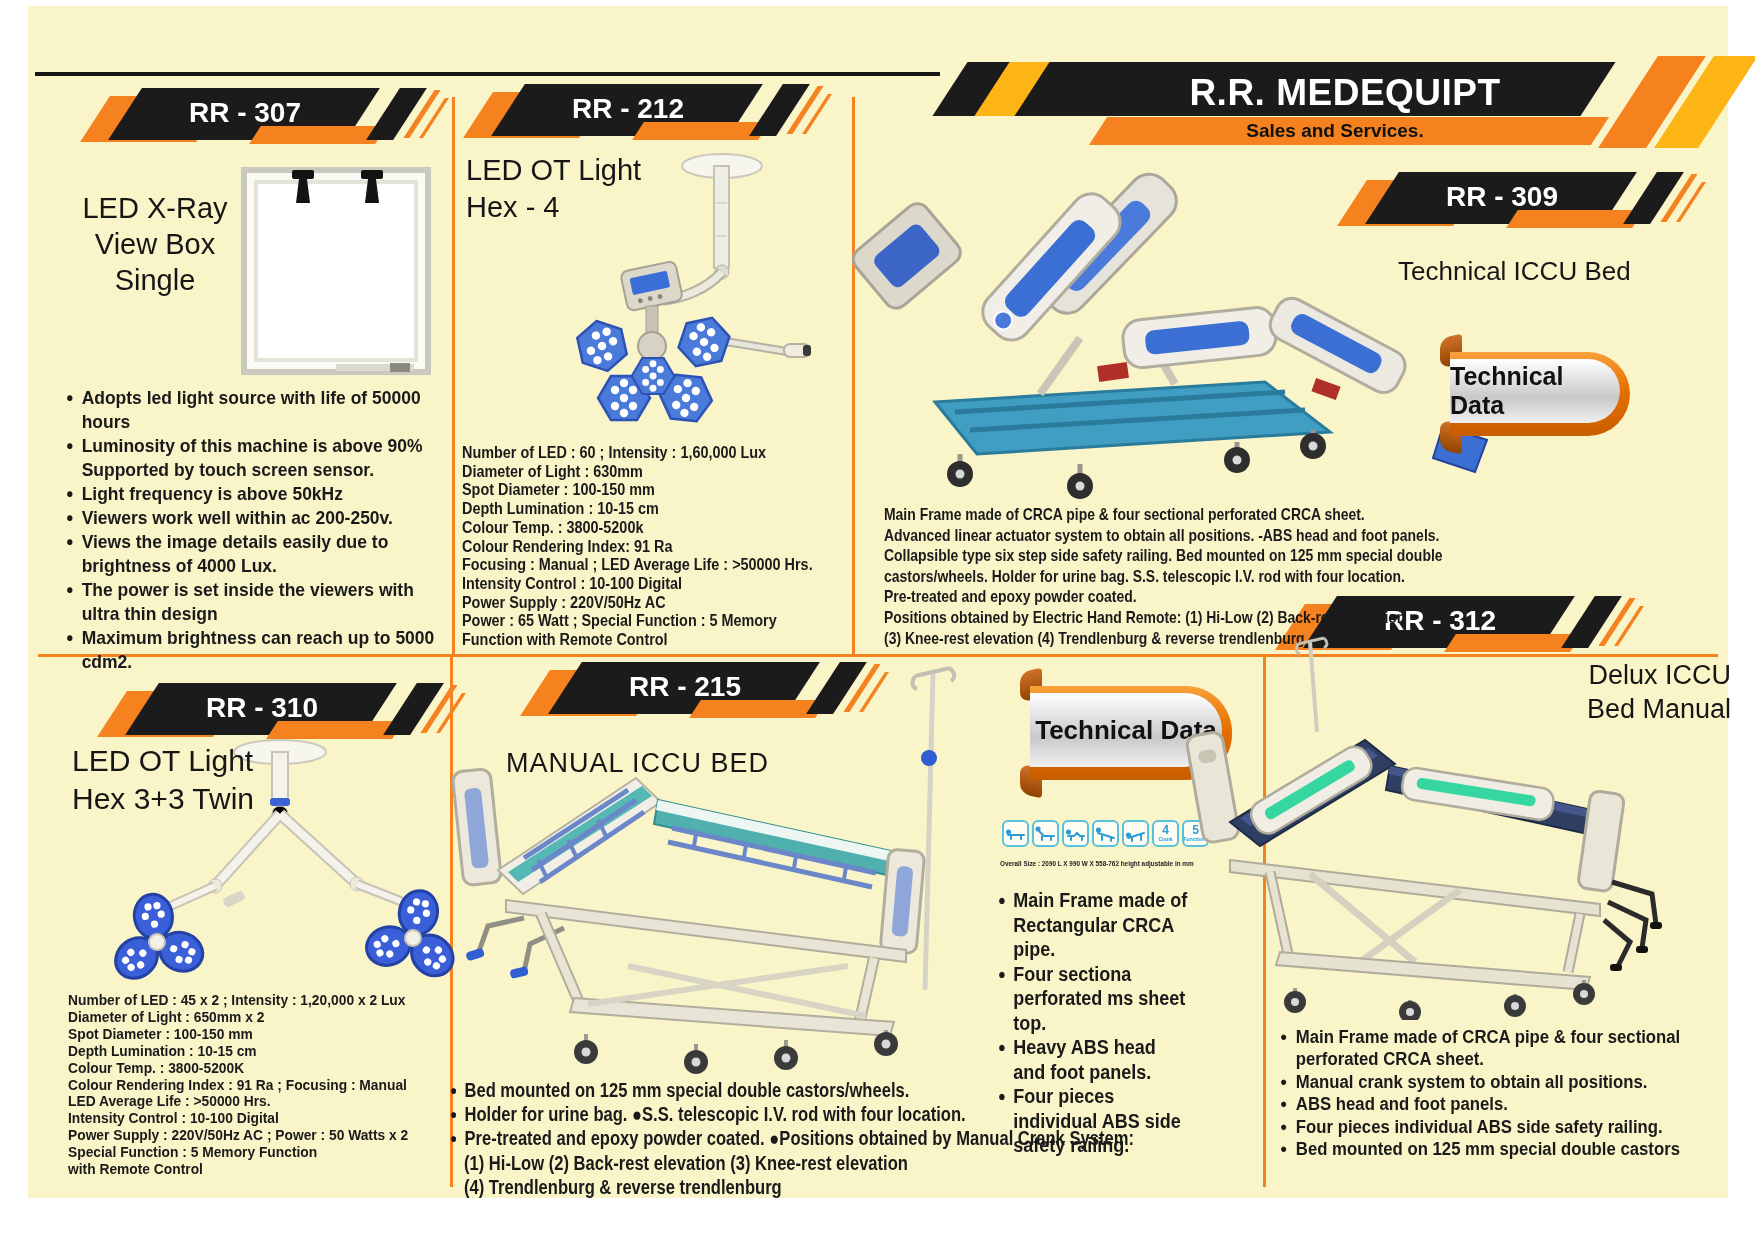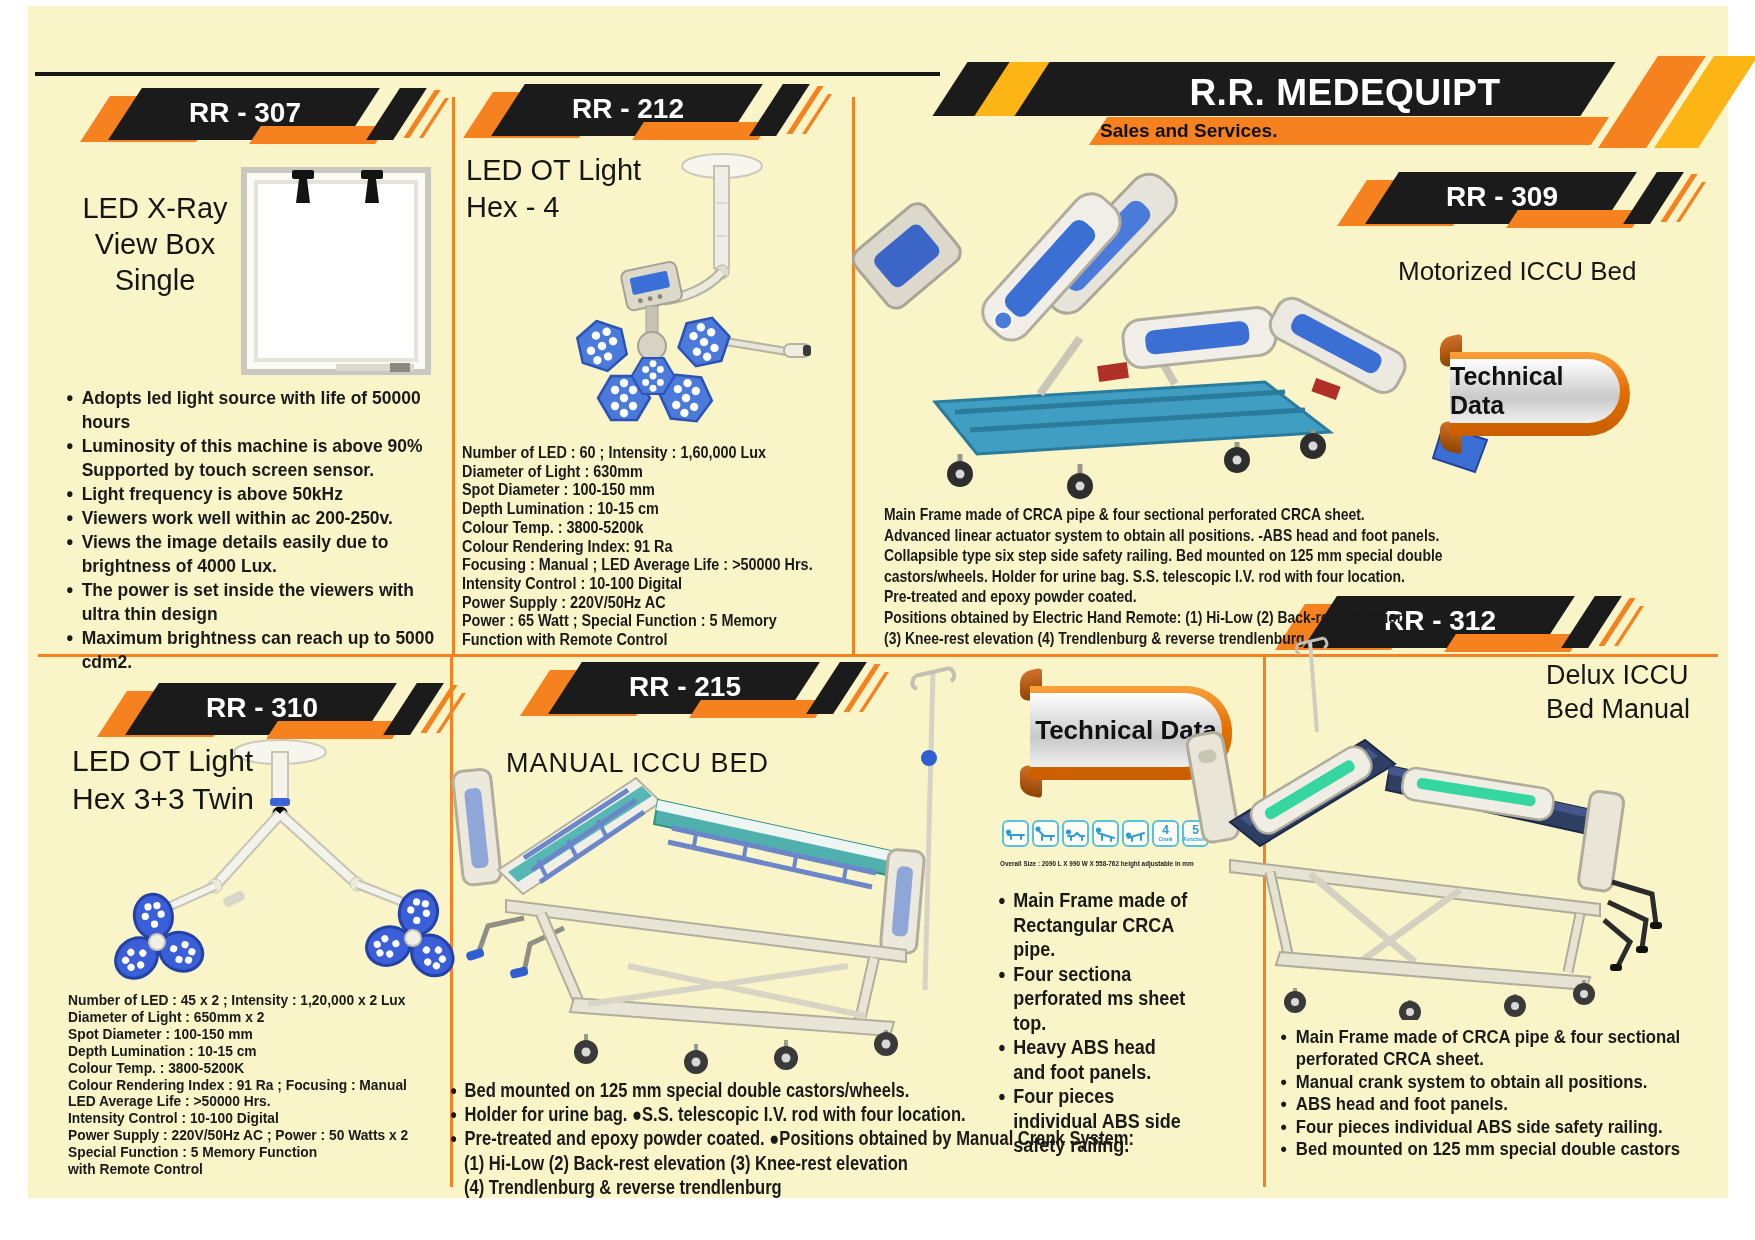--- a/index.html
+++ b/index.html
@@ -30,21 +30,21 @@
   .b-sl-bk{position:absolute;left:288px;top:0;width:27px;height:52px;background:#1B1B1B;transform:skewX(-33deg)}
   .b-sl1{position:absolute;left:324px;top:2px;width:6px;height:48px;background:#F5821F;transform:skewX(-33deg)}
   .b-sl2{position:absolute;left:337px;top:10px;width:4px;height:40px;background:#F5821F;transform:skewX(-33deg)}
   .b-txt{position:absolute;left:44px;top:9px;width:212px;text-align:center;color:#fff;font-size:28px;font-weight:700}
   
   .hdr-bk{position:absolute;left:950px;top:62px;width:648px;height:54px;background:#1B1B1B;transform:skewX(-33deg)}
   .hdr-yl{position:absolute;left:992px;top:62px;width:40px;height:54px;background:#FDB515;transform:skewX(-33deg)}
   .hdr-or{position:absolute;left:1098px;top:117px;width:502px;height:28px;background:#F5821F;transform:skewX(-33deg)}
   .chev{position:absolute;top:56px;height:92px;transform:skewX(-33deg)}
   .hdr-company{position:absolute;left:1120px;top:72px;width:450px;text-align:center;color:#fff;font-size:37px;font-weight:700;letter-spacing:.5px}
-  .hdr-tag{position:absolute;left:1100px;top:120px;width:470px;color:#111;font-size:19px;font-weight:700}
+  .hdr-tag{position:absolute;left:1100px;top:120px;width:470px;text-align:center;color:#111;font-size:19px;font-weight:700}
   
   .ribbon{position:absolute}
   .rb-body{position:absolute;left:10px;top:16px;right:0;bottom:16px;background:linear-gradient(180deg,#f9a13c,#e56f00 45%,#c85e00);border-radius:0 46px 46px 0;padding:7px 10px 13px 0}
   .rb-inner{height:100%;background:linear-gradient(180deg,#ffffff,#c9c9c9 60%,#f0f0f0);border-radius:0 40px 40px 0;display:flex;align-items:center;justify-content:center;font-weight:700;font-size:25px;color:#111}
   .rb-fold{position:absolute;left:0;width:22px;height:30px;background:linear-gradient(180deg,#d2712a,#8f4400)}
   .rb-ft{top:0;border-radius:10px 4px 0 10px;transform:skewY(-12deg)}
   .rb-fb{bottom:0;border-radius:10px 0 4px 10px;transform:skewY(12deg)}
   
   .title{position:absolute;font-weight:400;color:#161616}
   
@@ -247,21 +247,21 @@
     <rect x="300" y="196" width="104" height="24" rx="9" fill="#3b6fd4"></rect>
   </g>
   <g transform="rotate(28 480 220)">
     <rect x="418" y="188" width="142" height="44" rx="16" fill="#ece9e0" stroke="#b0ac9e" stroke-width="3"></rect>
     <rect x="438" y="198" width="98" height="22" rx="9" fill="#3b6fd4"></rect>
   </g>
   <rect x="253" y="234" width="30" height="16" fill="#b03028" transform="rotate(-8 268 242)"></rect>
   <rect x="468" y="252" width="26" height="14" fill="#b03028" transform="rotate(20 481 259)"></rect>
   <polygon points="598,296 642,310 630,342 588,328" fill="#3b6fd4" stroke="#24439e" stroke-width="2"></polygon>
 </svg>
-<div class="title" style="left:1398px;top:256px;font-size:26px">Motorized ICCU Bed</div>
+<div class="title" style="left:1398px;top:256px;font-size:26px">Technical ICCU Bed</div>
 <div class="ribbon" style="left:1440px;top:336px;width:190px;height:116px">
   <div class="rb-fold rb-ft"></div>
   <div class="rb-fold rb-fb"></div>
   <div class="rb-body">
     <div class="rb-inner">
         <span>Technical Data</span>
       </div>
   </div>
 </div>
 <ul class="lines nowrap cx82" style="position:absolute;left:884px;top:505px;font-size:17px;line-height:20.6px">
@@ -455,21 +455,21 @@
   </div>
 </div>
 <div class="caption cx85" style="left:1000px;top:859px">Overall Size : 2090 L X 990 W X 558-762 height adjustable in mm</div>
 <ul class="bullets cx90" style="position:absolute;left:998px;top:888px;width:212px;font-size:20px;line-height:24.5px">
     <li>Main Frame made of Rectangular CRCA pipe.</li>
     <li>Four sectiona perforated ms sheet top.</li>
     <li>Heavy ABS head and foot panels.</li>
     <li>Four pieces individual ABS side safety railing.</li>
   </ul>
 
-<div class="title pre" style="left:1546px;top:658px;width:185px;text-align:left;font-size:27px;line-height:34px;z-index:3">Delux ICCU
+<div class="title pre" style="left:1546px;top:658px;width:185px;text-align:right;font-size:27px;line-height:34px;z-index:3">Delux ICCU
 Bed Manual</div>
 <svg class="abs" style="left:1160px;top:632px" width="510" height="388" viewBox="0 0 510 388">
   <g>
     <line x1="150" y1="10" x2="157" y2="100" stroke="#cfcdc0" stroke-width="4"></line>
     <path d="M138 12 L164 6 M138 12 q-4 8 2 10 M164 6 q6 6 0 10" stroke="#c2c0b2" stroke-width="3" fill="none"></path>
   </g>
   <g transform="rotate(-10 60 150)">
     <rect x="34" y="100" width="36" height="108" rx="10" fill="#e9e6d8" stroke="#b0ac9c" stroke-width="3"></rect>
     <rect x="43" y="116" width="18" height="13" rx="6" fill="#c9c5b4"></rect>
   </g>

